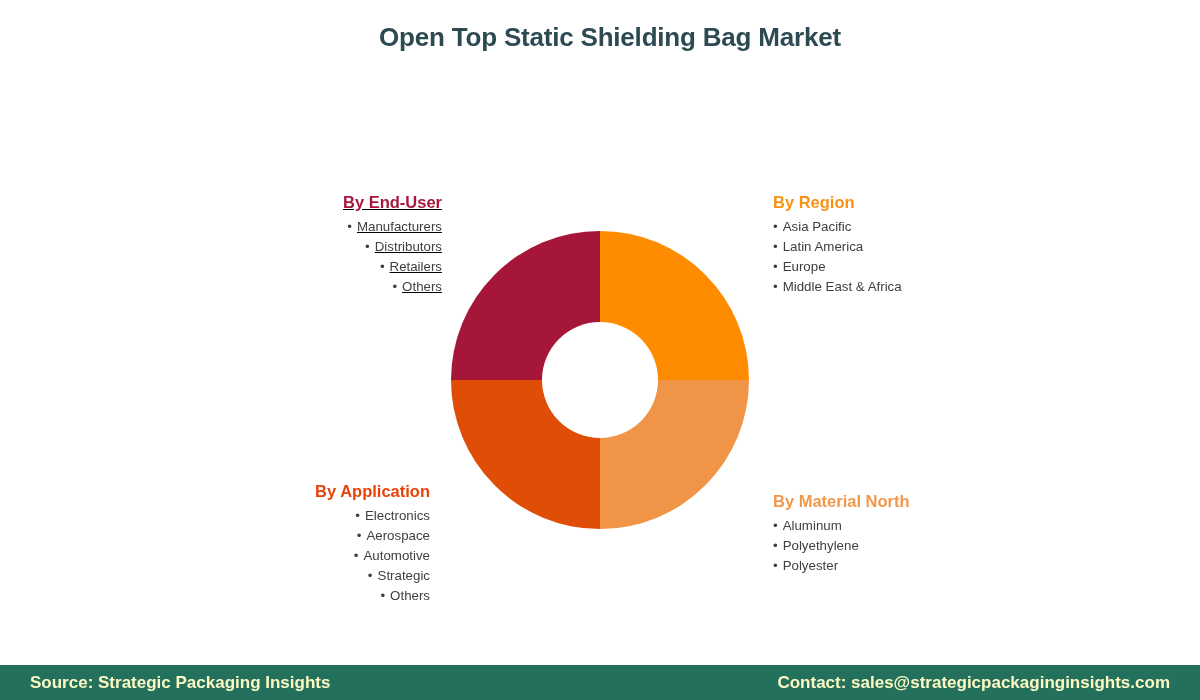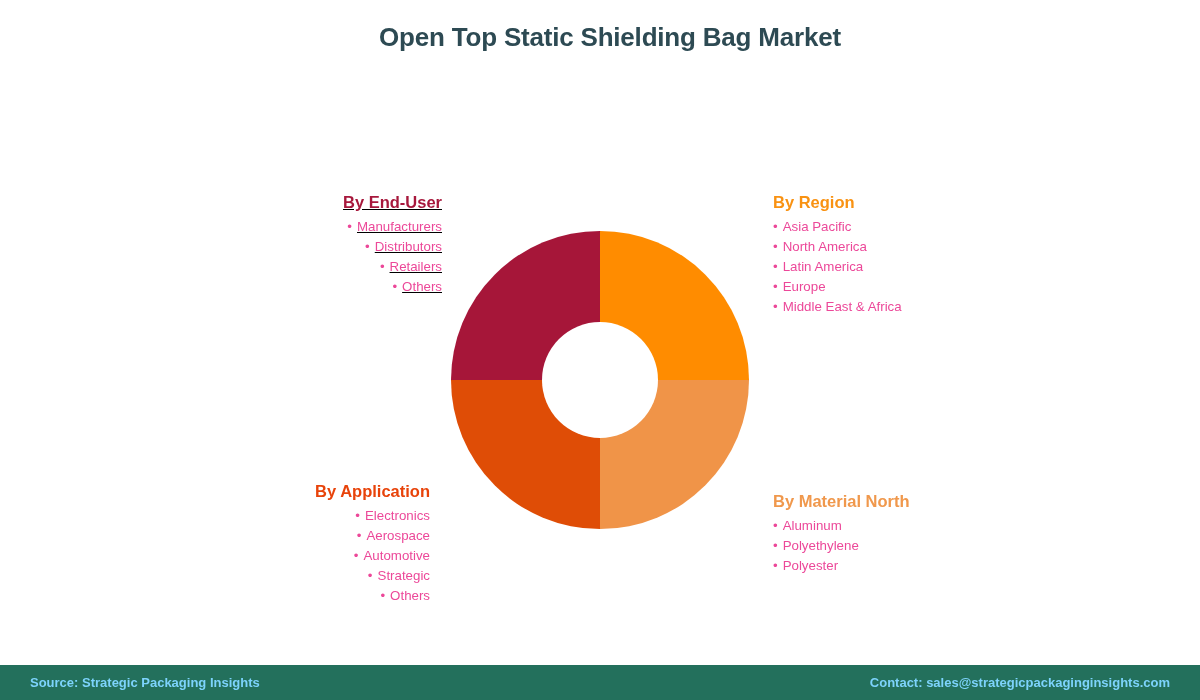--- a/index.html
+++ b/index.html
@@ -89,21 +89,21 @@
   }
   .seg-title {
     font-size: 16.5px;
     font-weight: bold;
     white-space: nowrap;
     margin-bottom: 5px;
   }
   .seg ul { list-style: none; }
   .seg li {
     font-size: 13.3px;
-    color: #ec4899;
+    color: #404040;
     line-height: 20px;
     white-space: nowrap;
   }
   .seg li::before {
     content: "\2022";
     display: inline-block;
     margin-right: 5px;
     font-size: 13.3px;
   }
 
@@ -129,22 +129,22 @@
     bottom: 0;
     width: 1200px;
     height: 35px;
     background: #23705C;
     display: flex;
     align-items: center;
     justify-content: space-between;
     padding: 0 30px;
   }
   .footer-text {
-    color: #7dd3fc;
-    font-size: 13px;
+    color: #fef9c3;
+    font-size: 17px;
     font-weight: bold;
     white-space: nowrap;
   }
 </style>
 </head>
 <body>
 
 <div id="page">
 
 
@@ -172,21 +172,20 @@
       <li>Distributors</li>
       <li>Retailers</li>
       <li>Others</li>
     </ul>
   </div>
 
   <div class="seg seg-right" id="seg-region">
     <div class="seg-title">By Region</div>
     <ul>
       <li>Asia Pacific</li>
-      <li>North America</li>
       <li>Latin America</li>
       <li>Europe</li>
       <li>Middle East &amp; Africa</li>
     </ul>
   </div>
 
   <div class="seg seg-left" id="seg-application">
     <div class="seg-title">By Application</div>
     <ul>
       <li>Electronics</li>

